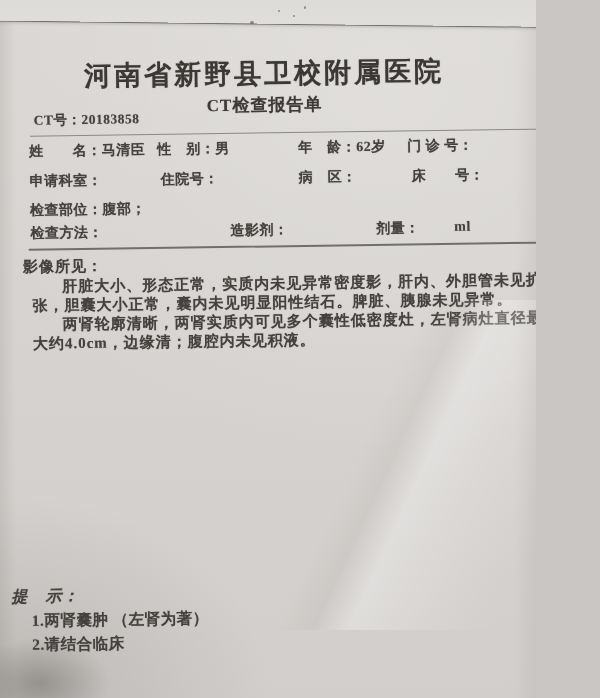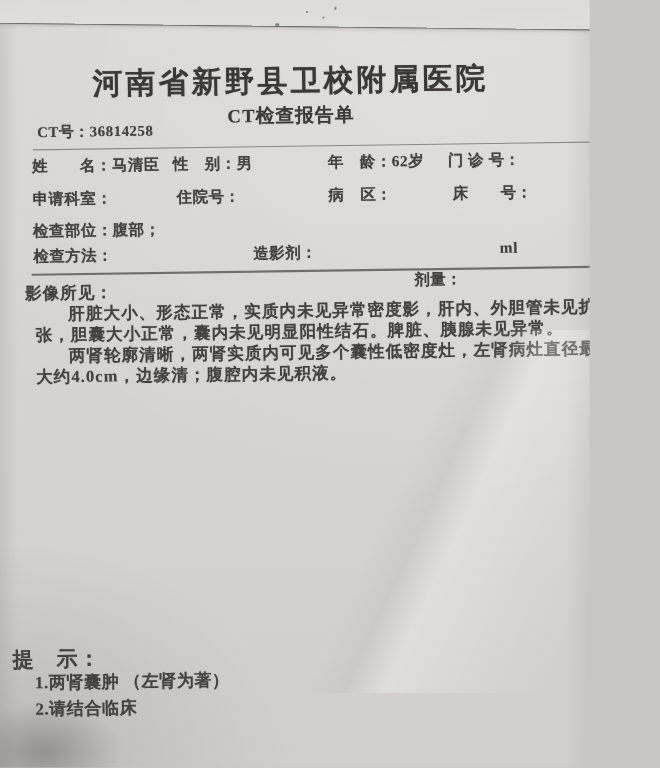--- a/index.html
+++ b/index.html
@@ -49,60 +49,60 @@
     font-size:17px;font-weight:700;letter-spacing:1px;color:#3e3a37;
   }
   .ct-row{position:absolute;left:37px;top:108px;font-size:13.5px;font-weight:600;letter-spacing:0.5px;}
   .divider-1{position:absolute;left:33px;right:-4px;top:132px;height:1px;background:#8b8886;}
   .divider-2{position:absolute;left:30px;right:-4px;top:245px;height:2px;border-radius:2px;background:#716e6b;}
   .cell{position:absolute;font-size:14px;font-weight:600;white-space:pre;letter-spacing:0.5px;}
   .r1{top:139px;} .r2{top:169px;} .r3{top:198px;} .r4{top:221px;}
   .findings-label{position:absolute;left:24px;top:254px;font-size:15px;font-weight:700;letter-spacing:1px;}
   .findings-body{position:absolute;left:33px;top:274px;width:522px;}
   .findings-body p{margin:0;font-size:15px;line-height:19px;letter-spacing:1px;text-indent:2em;font-weight:600;}
-  .impression-label{position:absolute;left:8px;top:583px;font-size:19px;font-weight:700;letter-spacing:1px;white-space:pre;}
+  .impression-label{position:absolute;left:8px;top:583px;font-size:16px;font-weight:700;letter-spacing:1px;white-space:pre;font-style:italic;}
   .impression-item{position:absolute;left:28px;font-size:15.5px;font-weight:600;letter-spacing:0.5px;white-space:pre;}
   .imp-1{top:607px;} .imp-2{top:631px;}
 </style>
 </head>
 <body>
 
 <div class="photo">
 
   <div class="top-sheet"></div>
   <div class="speck" style="left:250px;top:21px;width:4px;height:3px;"></div>
   <div class="speck" style="left:278px;top:10px;width:2px;height:2px;"></div>
   <div class="speck" style="left:293px;top:15px;width:2px;height:2px;"></div>
   <div class="speck" style="left:304px;top:6px;width:2px;height:3px;"></div>
   <div class="speck" style="left:551px;top:3px;width:3px;height:2px;"></div>
 
   <div class="doc">
 
     <div class="hospital-name">河南省新野县卫校附属医院</div>
     <div class="report-title">CT检查报告单</div>
 
-    <div class="ct-row"><span>CT号：</span><span>36814258</span></div>
+    <div class="ct-row"><span>CT号：</span><span>20183858</span></div>
 
     <div class="divider-1"></div>
 
     <div class="cell r1" style="left:32px;"><span>姓　　名：</span><span>马清臣</span></div>
     <div class="cell r1" style="left:160px;"><span>性　别：</span><span>男</span></div>
     <div class="cell r1" style="left:301px;"><span>年　龄：</span><span>62岁</span></div>
     <div class="cell r1" style="left:410px;text-align:right;"><span>门 诊 号：</span><span></span></div>
 
     <div class="cell r2" style="left:32px;"><span>申请科室：</span><span></span></div>
     <div class="cell r2" style="left:163px;"><span>住院号：</span><span></span></div>
     <div class="cell r2" style="left:301px;"><span>病　区：</span><span></span></div>
     <div class="cell r2" style="left:414px;"><span>床　　号：</span><span></span></div>
 
     <div class="cell r3" style="left:32px;"><span>检查部位：</span><span>腹部；</span></div>
 
     <div class="cell r4" style="left:32px;"><span>检查方法：</span><span></span></div>
     <div class="cell r4" style="left:232px;font-family:Liberation Serif, serif;"><span>造影剂：</span><span></span></div>
-    <div class="cell r4" style="left:378px;margin-top:26px;"><span>剂量：</span><span></span></div>
+    <div class="cell r4" style="left:378px;"><span>剂量：</span><span></span></div>
     <div class="cell r4" style="left:456px;">ml</div>
 
     <div class="divider-2"></div>
 
     <div class="findings-label">影像所见：</div>
     <div class="findings-body">
       <p>肝脏大小、形态正常，实质内未见异常密度影，肝内、外胆管未见扩张，胆囊大小正常，囊内未见明显阳性结石。脾脏、胰腺未见异常。</p>
       <p>两肾轮廓清晰，两肾实质内可见多个囊性低密度灶，左肾病灶直径最大约4.0cm，边缘清；腹腔内未见积液。</p>
     </div>
 

